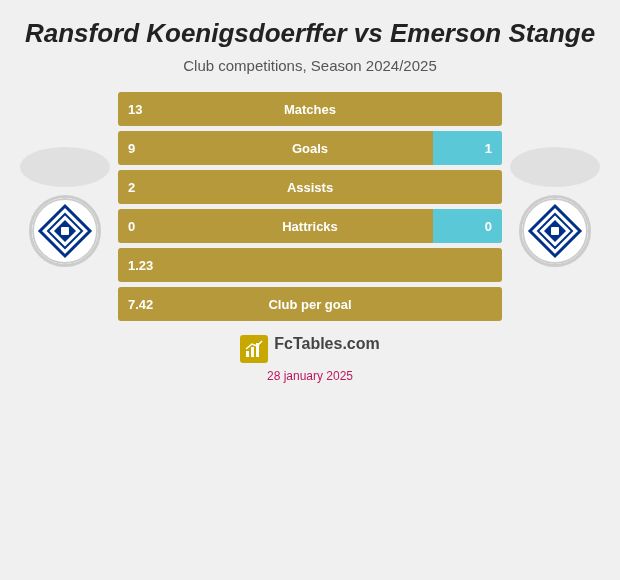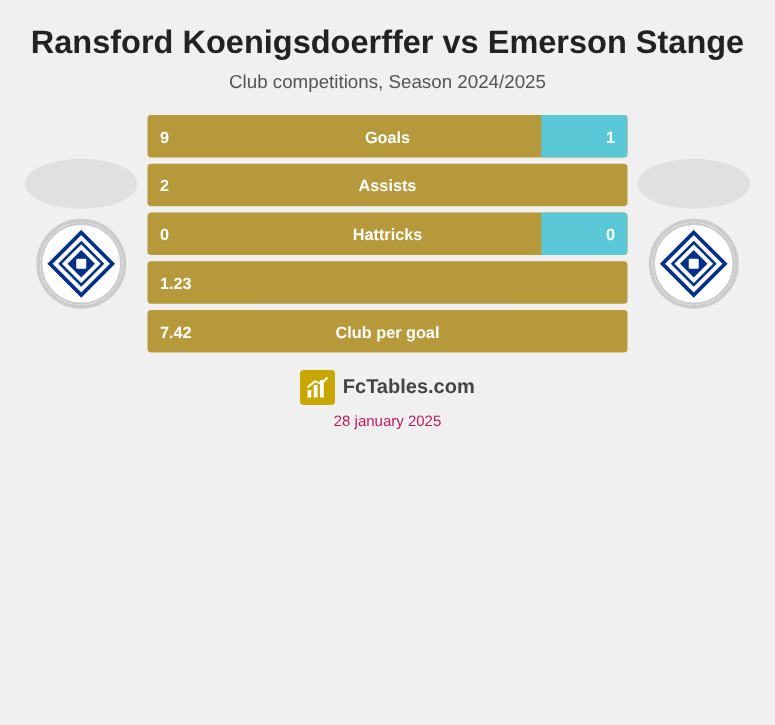--- a/index.html
+++ b/index.html
@@ -26,20 +26,21 @@
       padding: 18px 20px 10px 20px;
     }
 
     .title {
       font-size: 26px;
       font-weight: 900;
       color: #222;
       text-align: left;
       line-height: 1.2;
       margin-bottom: 8px;
+      font-style: italic;
     }
 
     .subtitle {
       font-size: 15px;
       color: #555;
       text-align: center;
       margin-bottom: 18px;
     }
 
     .comparison-area {
@@ -147,21 +148,21 @@
       right: 10px;
       font-size: 13px;
       font-weight: 700;
       color: #fff;
       z-index: 2;
     }
 
     .fctables-logo {
       margin-top: 14px;
       display: flex;
-      align-items: center;
+      align-items: flex-start;
       gap: 6px;
     }
 
     .fctables-icon {
       width: 28px;
       height: 28px;
       background: #c8a800;
       display: flex;
       align-items: center;
       justify-content: center;
@@ -207,20 +208,26 @@
           <circle cx="33" cy="33" r="32" fill="white" stroke="#ccc" stroke-width="2"></circle>
           <polygon points="33,8 58,33 33,58 8,33" fill="white" stroke="#003087" stroke-width="3"></polygon>
           <polygon points="33,16 50,33 33,50 16,33" fill="white" stroke="#003087" stroke-width="2"></polygon>
           <polygon points="33,22 44,33 33,44 22,33" fill="#003087" stroke="none"></polygon>
           <rect x="29" y="29" width="8" height="8" fill="white" rx="1"></rect>
         </svg>
       </div>
     </div>
 
     <div class="stats-column" id="stats-column">
+    <div class="stat-row">
+          <div class="stat-bar-bg">
+            <span class="stat-label-left">13</span>
+            <span class="stat-label-center">Matches</span>
+          </div>
+        </div>
         <div class="stat-row">
           <div class="stat-bar-bg">
             <div class="stat-bar-highlight" style="width: 18%;"></div>
             <span class="stat-label-left">9</span>
             <span class="stat-label-center">Goals</span>
             <span class="stat-label-right">1</span>
           </div>
         </div>
         <div class="stat-row">
           <div class="stat-bar-bg">

